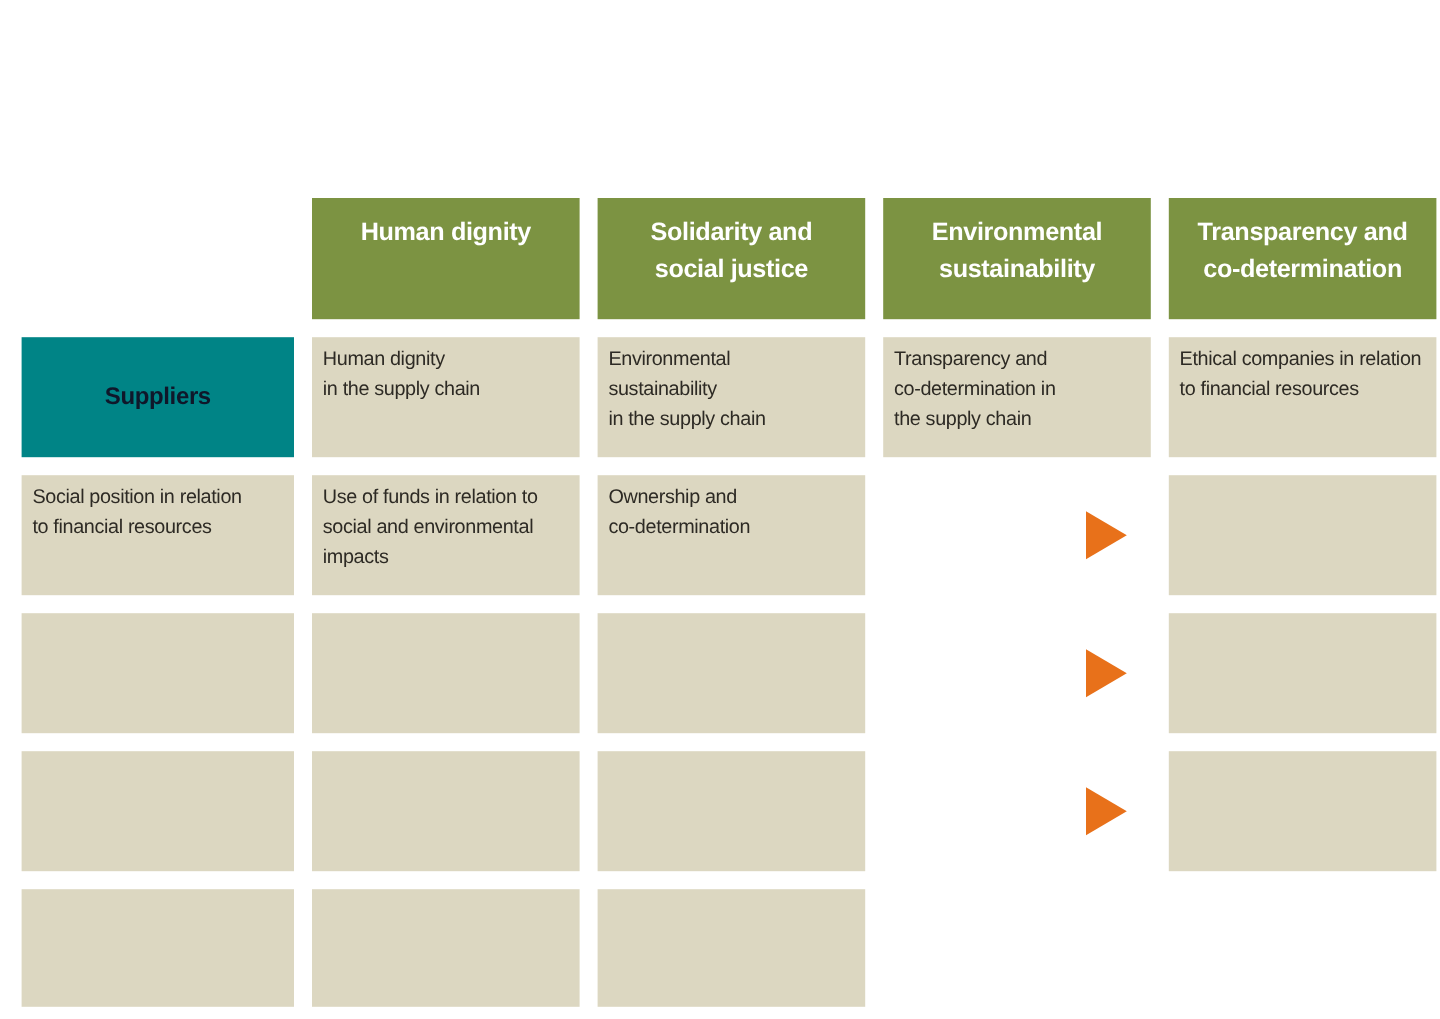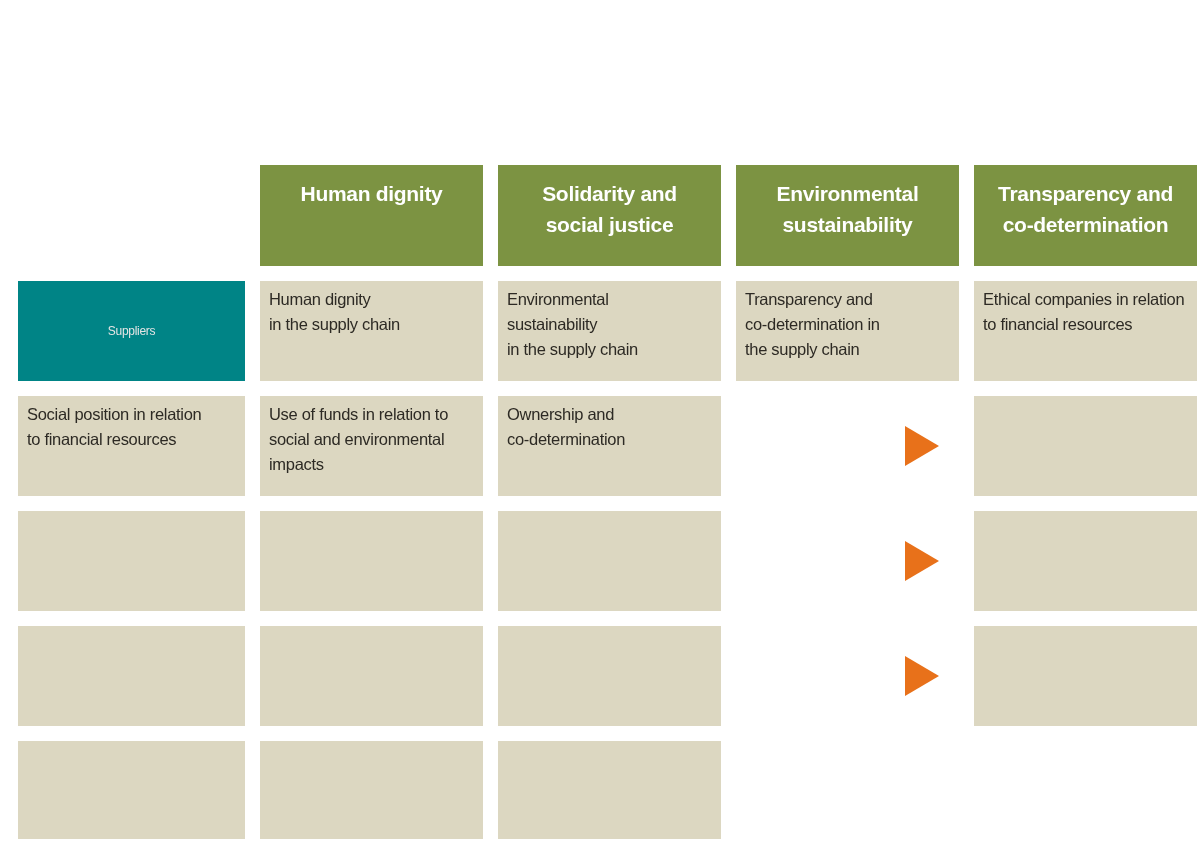--- a/index.html
+++ b/index.html
@@ -56,23 +56,23 @@
     font-weight: 700;
     font-size: 21px;
     line-height: 31px;
     text-align: center;
     padding-top: 13px;
     white-space: pre-line;
     letter-spacing: -0.3px;
   }
   .row-header {
     background: var(--teal);
-    color: #e5e5e5;
-    font-weight: 400;
-    font-size: 12px;
+    color: #0f172a;
+    font-weight: 700;
+    font-size: 20px;
     line-height: 25px;
     text-align: center;
     display: flex;
     align-items: center;
     justify-content: center;
     white-space: pre-line;
     letter-spacing: -0.3px;
     padding: 4px;
   }
   .arrow-cell {

